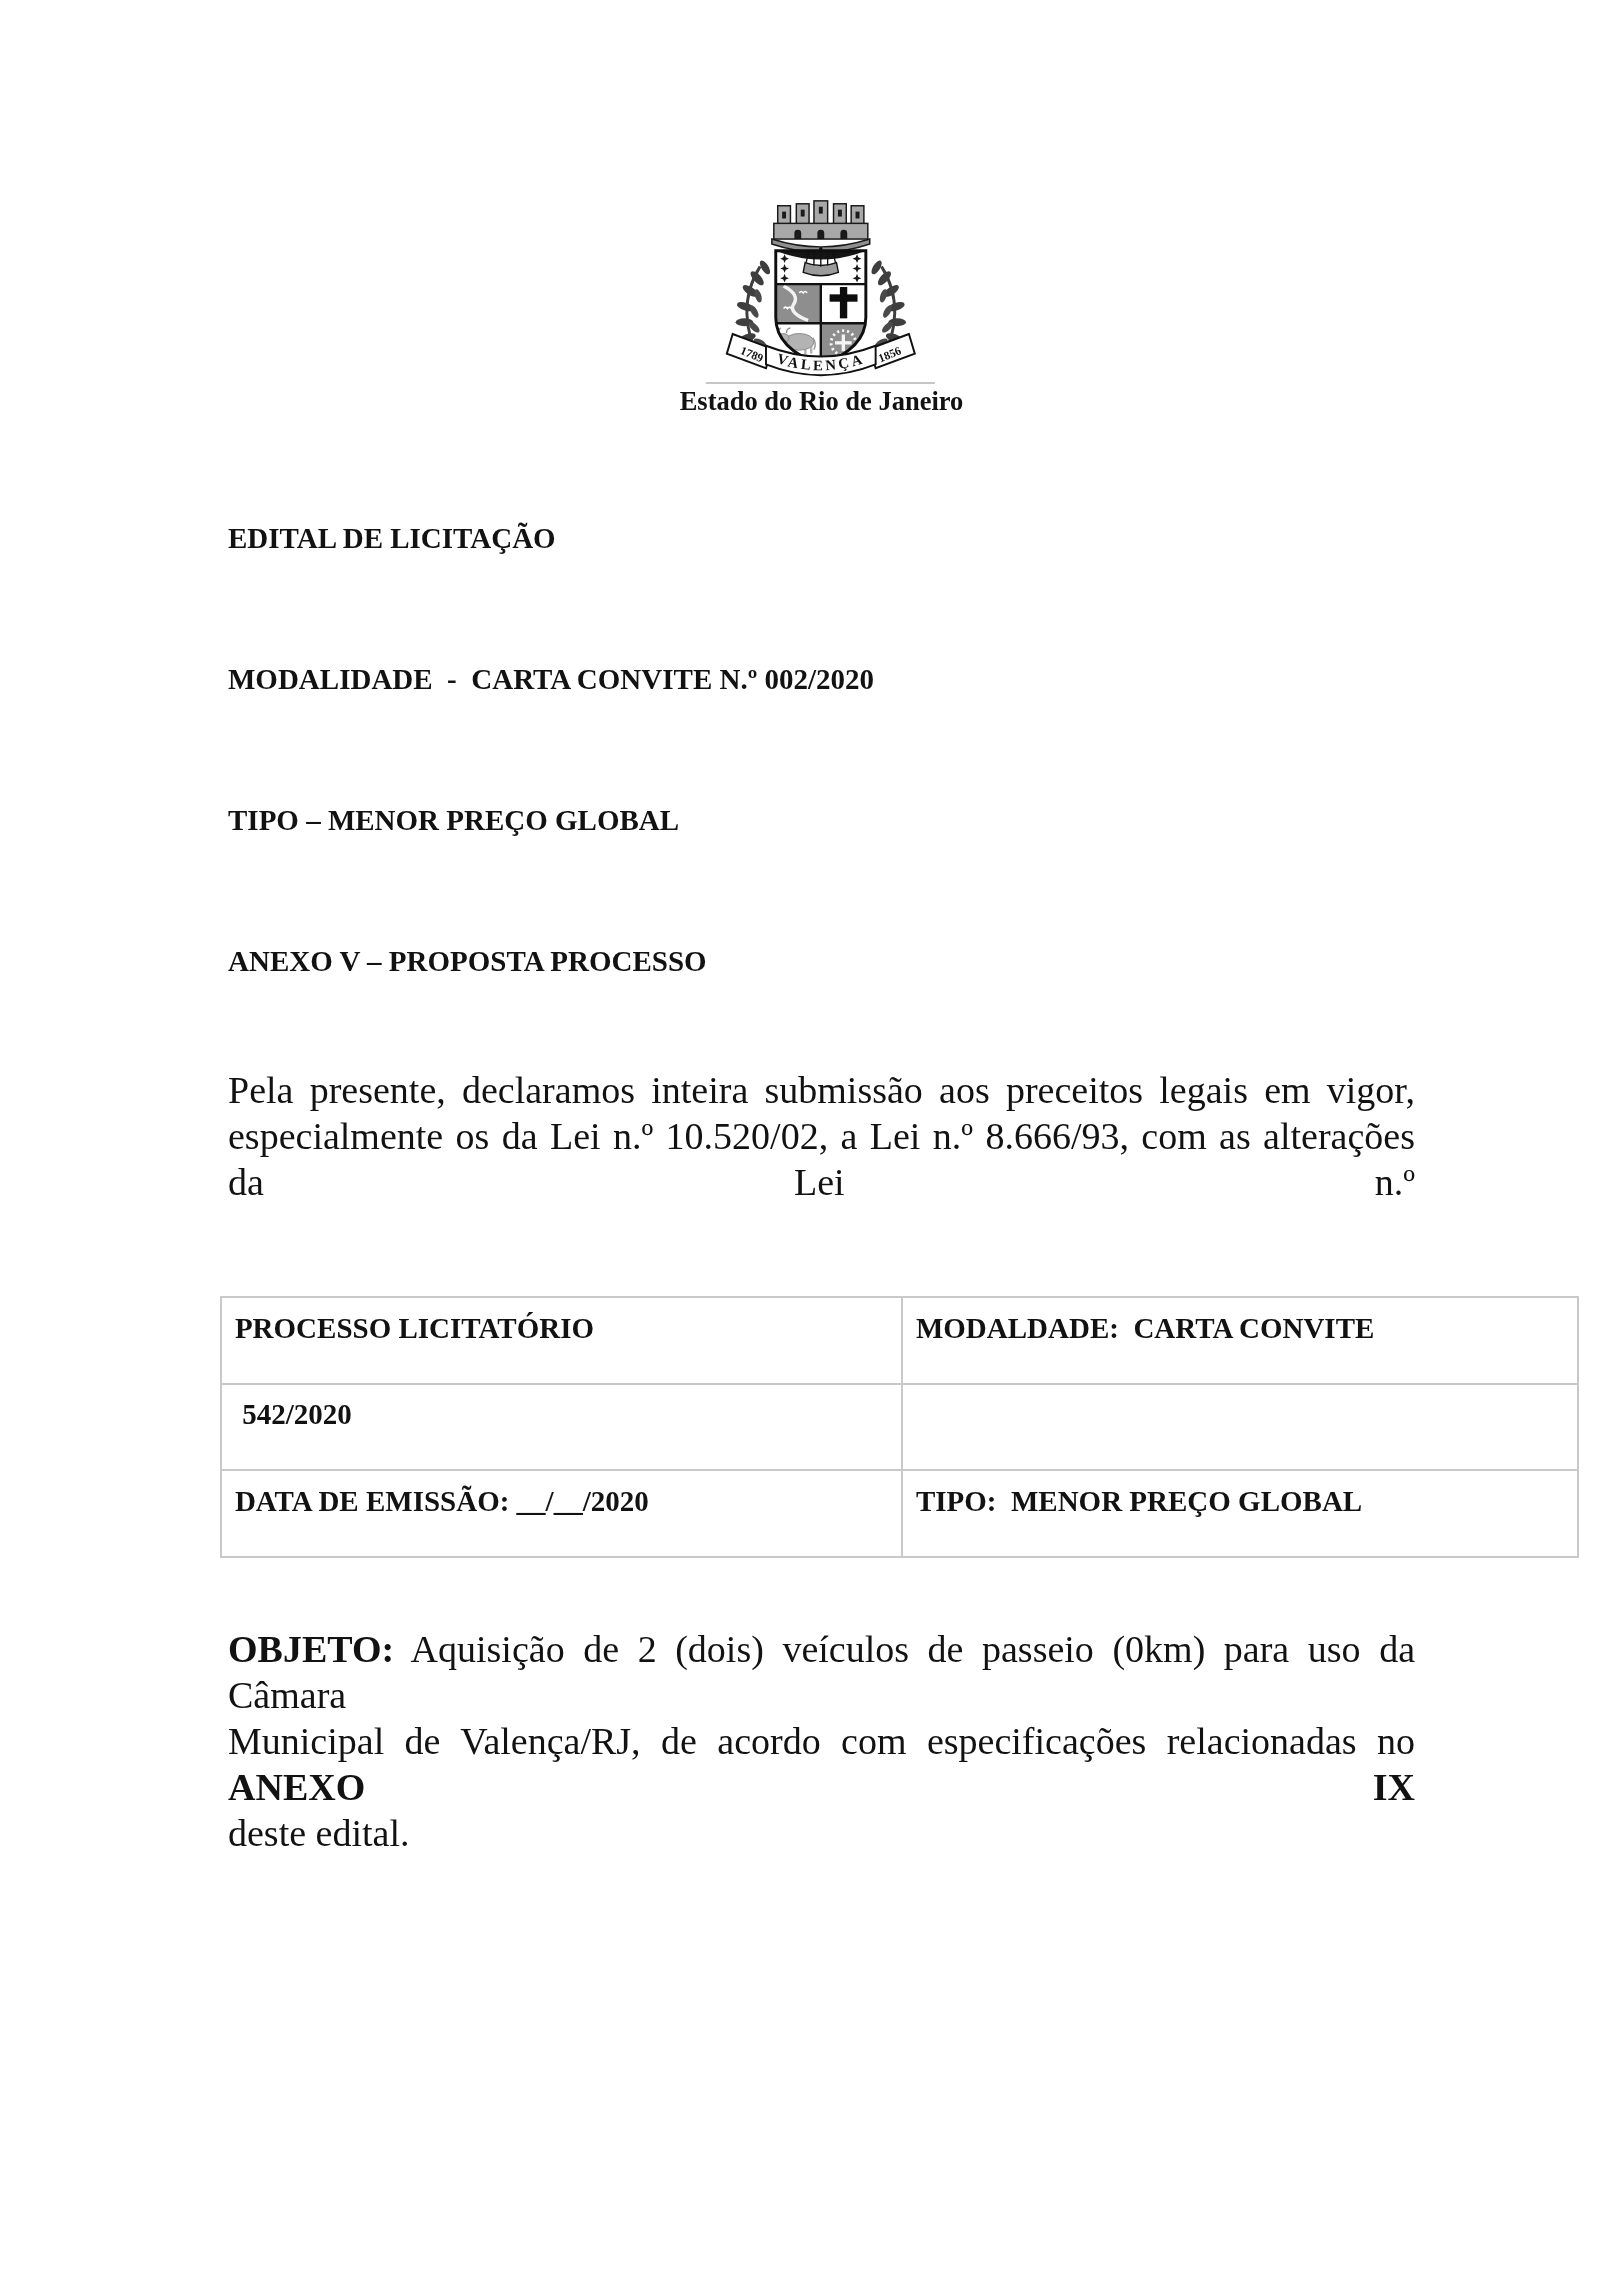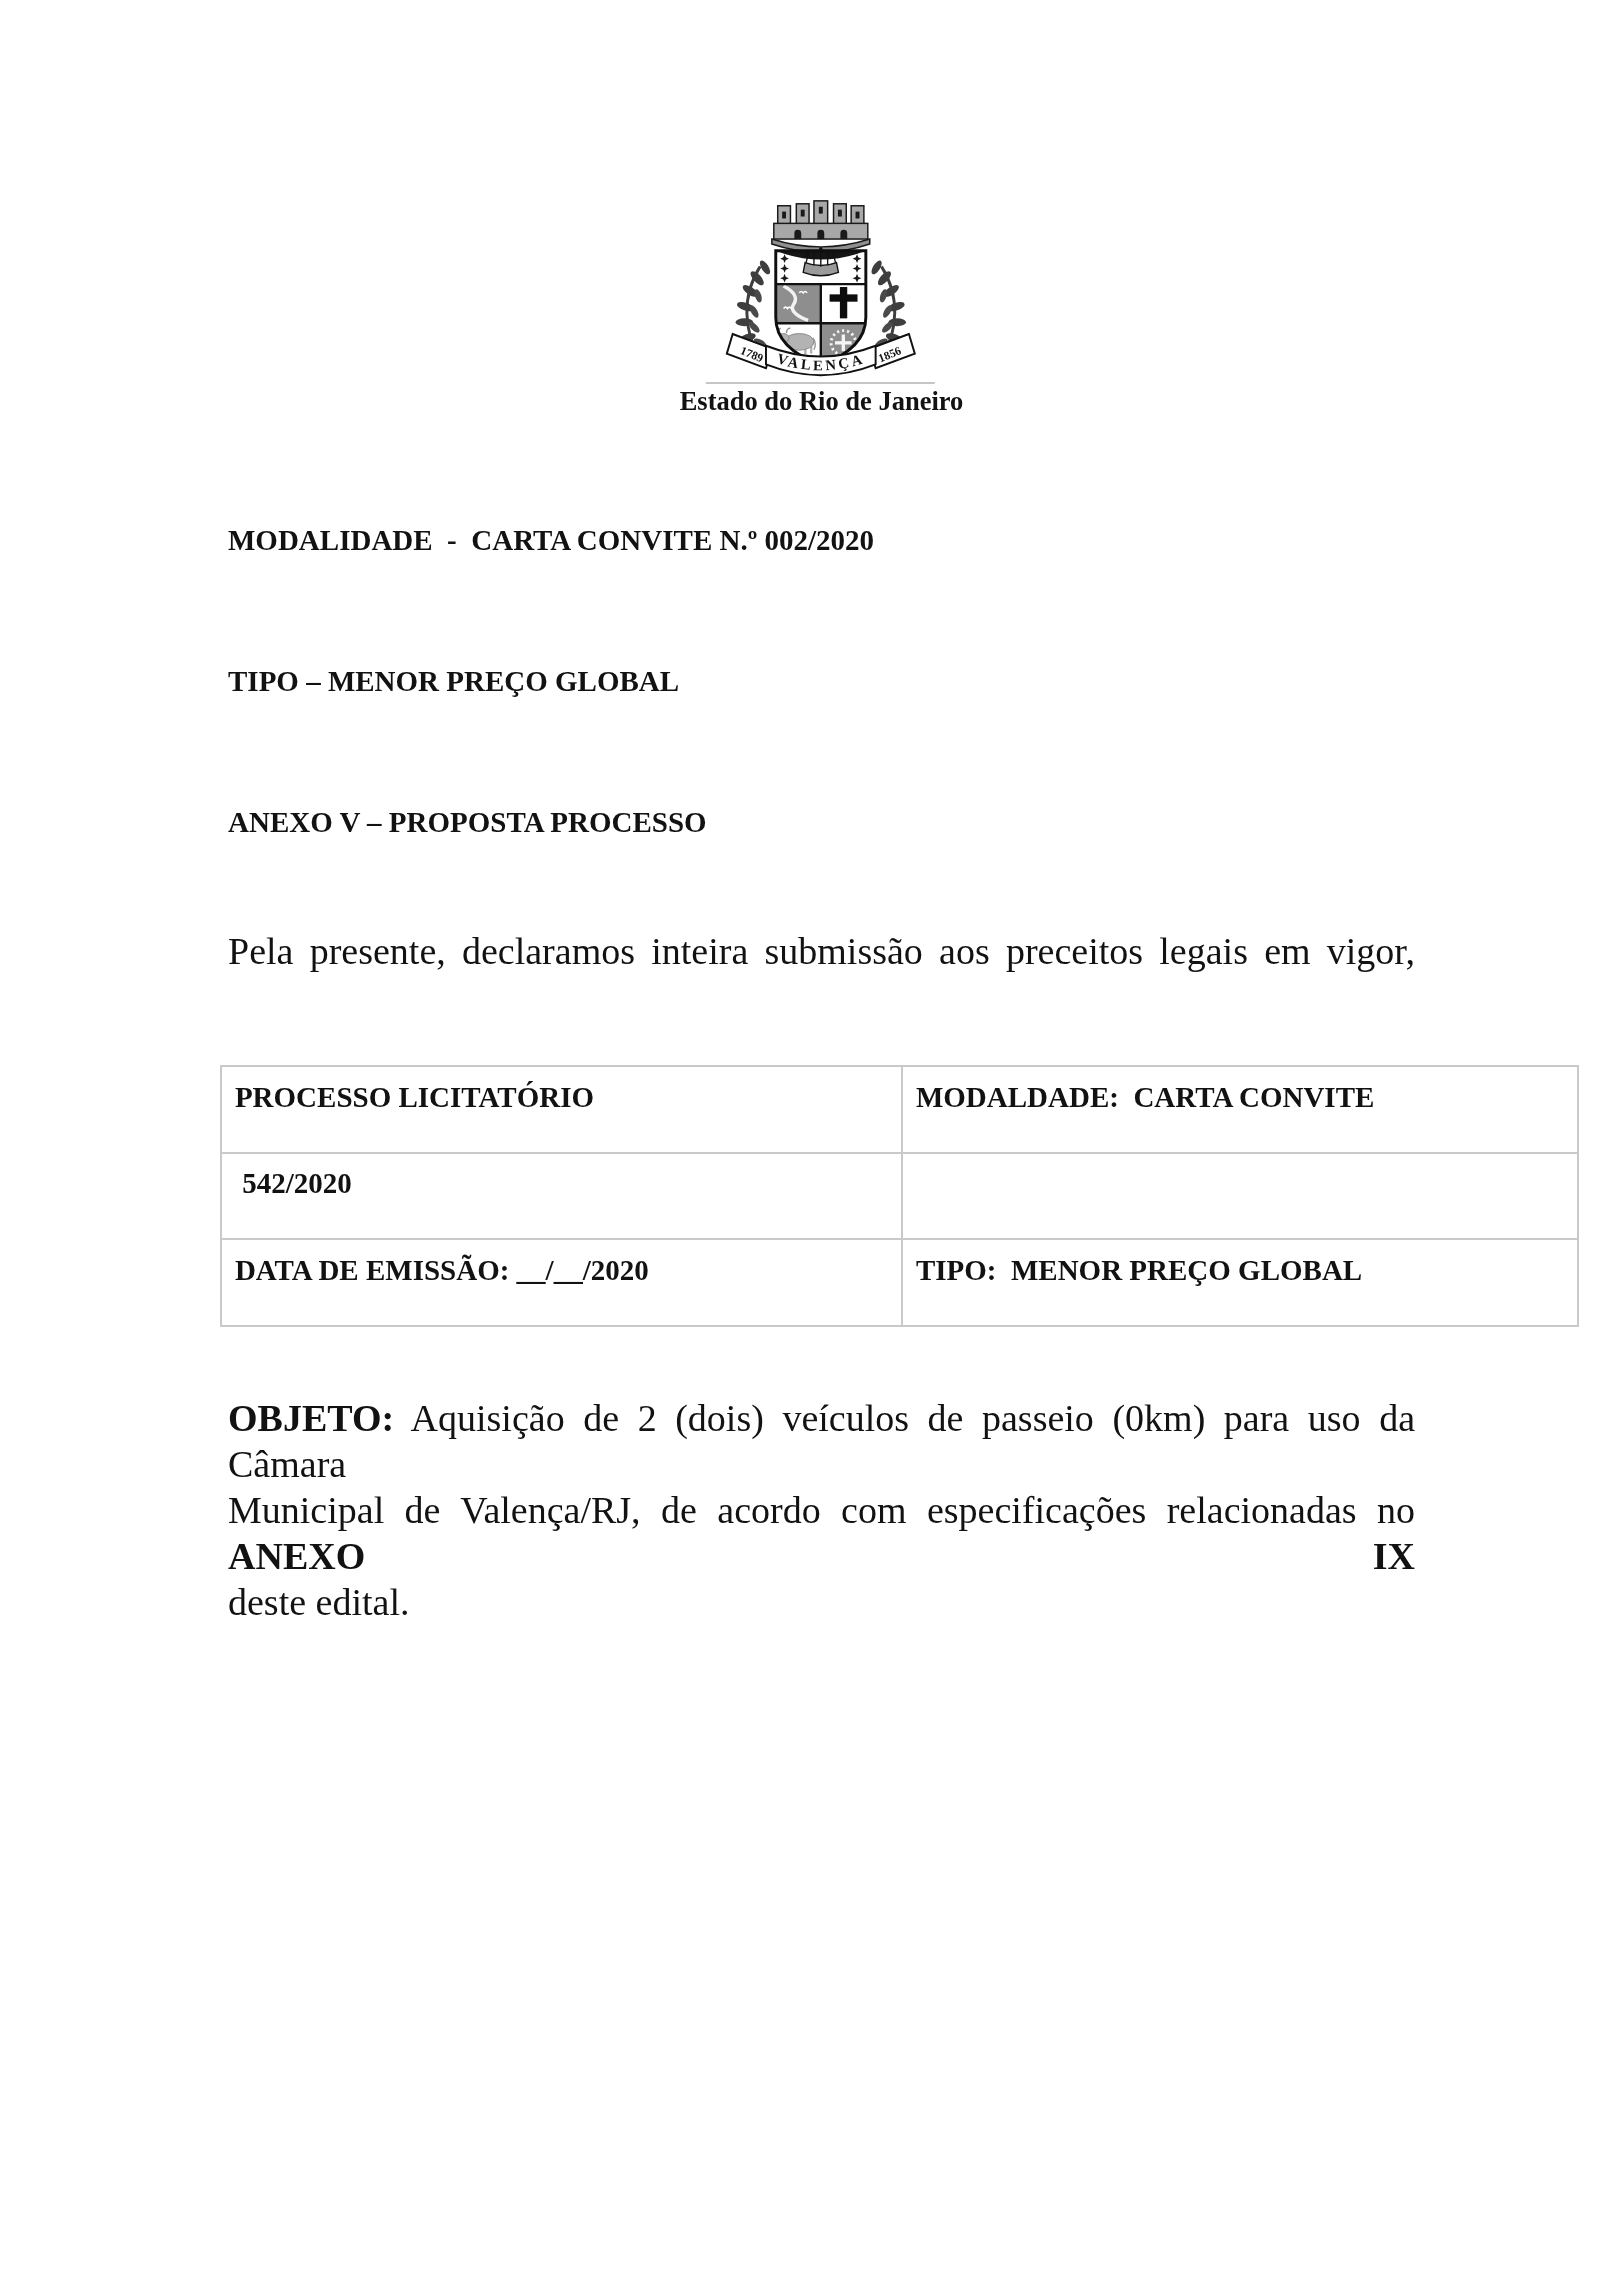--- a/index.html
+++ b/index.html
@@ -195,26 +195,28 @@
             <textPath href="#bannerPath" startOffset="50%">VALENÇA</textPath>
           </text>
         </g>
       </svg>
     </div>
   </div>
 
   <div class="content">
     <div class="org-sub">Estado do Rio de Janeiro</div>
 
+    <div class="h-block h-edital">EDITAL DE LICITAÇÃO</div>
     <div class="h-block h-modalidade">MODALIDADE  -  CARTA CONVITE N.º 002/2020</div>
     <div class="h-block h-tipo">TIPO – MENOR PREÇO GLOBAL</div>
     <div class="h-block h-anexo">ANEXO V – PROPOSTA PROCESSO</div>
 
     <div class="para para-preambulo">
         <div class="pline just"><span>Pela presente, declaramos inteira submissão aos preceitos legais em vigor,</span></div>
+        <div class="pline just"><span>especialmente os da Lei n.º 10.520/02, a Lei n.º 8.666/93, com as alterações da Lei n.º</span></div>
       </div>
 
     <table class="info">
       <colgroup>
           <col class="c1">
           <col class="c2">
         </colgroup>
       <tbody>
           <tr>
             <td>PROCESSO LICITATÓRIO</td>

